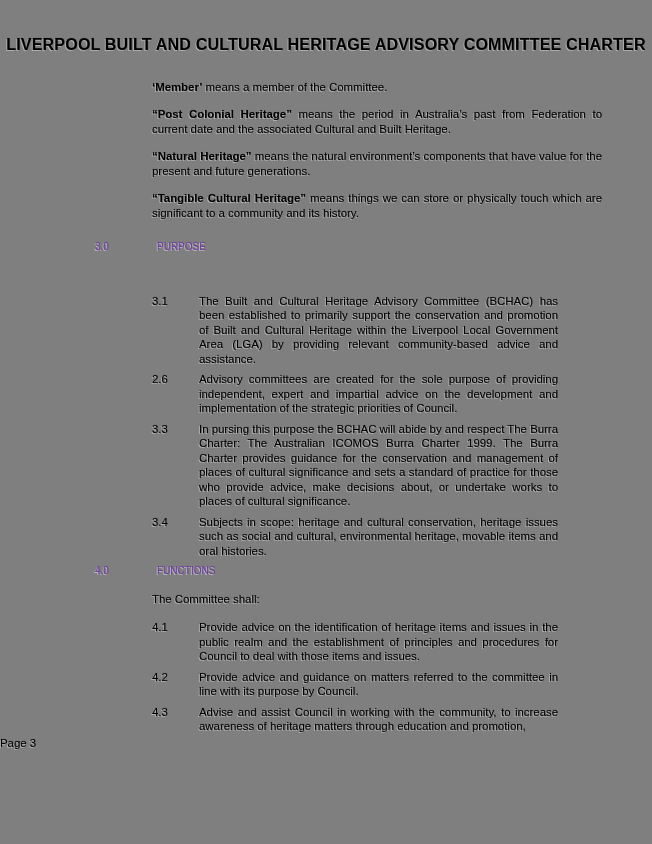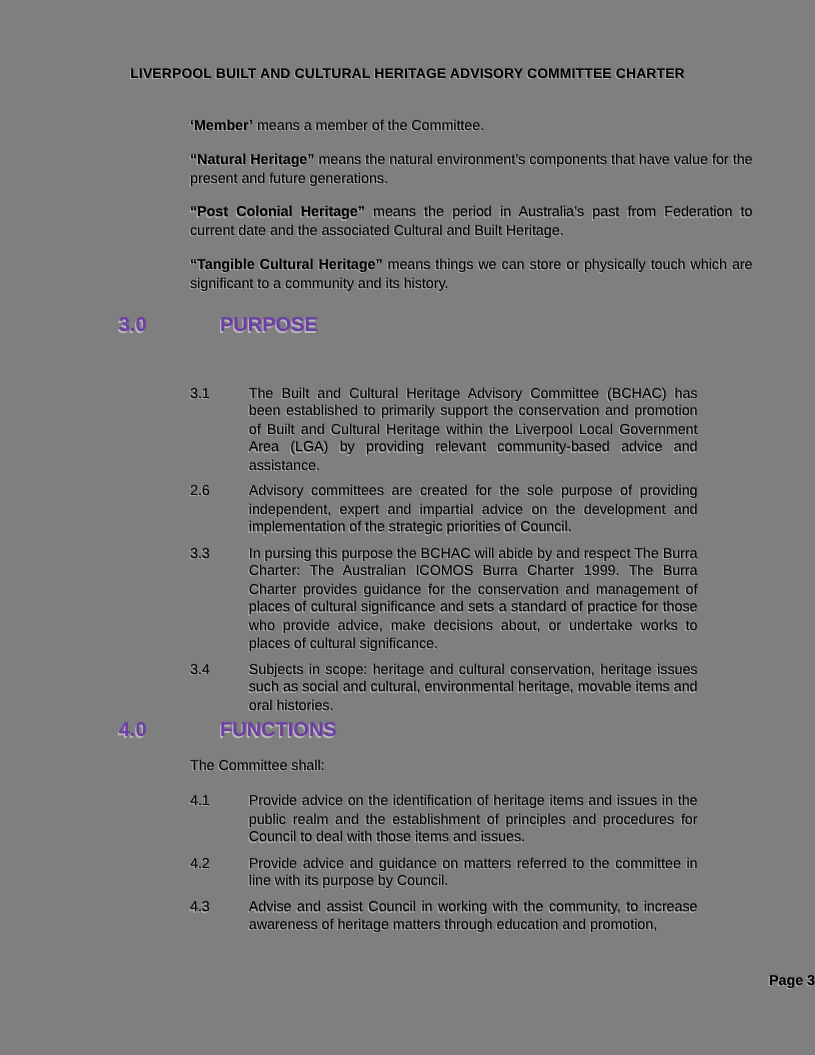--- a/index.html
+++ b/index.html
@@ -11,63 +11,61 @@
     background:var(--bg,#7f7f7f);
     font-family:"Liberation Sans",sans-serif;
     font-size:11.4px;
     line-height:14.5px;
     color:#000;
     overflow:hidden;
     
     text-shadow:-1px 1px 0 rgba(255,255,255,.38), 0 0 1px rgba(0,0,0,.35);
   }
   .title{
-    padding-top:52px;
+    padding-top:38px;
     text-align:center;
     font-weight:bold;
-    font-size:11px;
+    font-size:16px;
     letter-spacing:.2px;
   }
   .defs{margin:27px 50px 0 152px;}
   .def{margin:0 0 13px 0;text-align:justify;}
   .def b{font-weight:bold;}
   .sec-head{
     display:flex;
-    font-weight:bold;
-    font-size:16px;
+    font-weight:normal;
+    font-size:10px;
     color:var(--heading,#6e3fa3);
     text-shadow:-1px 1px 0 rgba(255,255,255,.45), 0 0 1px rgba(110,63,163,.4);
-    gap:19px;
   }
   .sec-head .sec-num{margin-left:95px;width:62px;flex:0 0 62px;}
   .sec-head--purpose{margin-top:20px;}
   .sec-head--functions{margin-top:6px;}
   .items{margin:0 94px 0 152px;}
   .items--purpose{margin-top:39px;}
   .item{display:flex;margin-bottom:6px;}
   .item .num{flex:0 0 47px;}
   .item .txt{flex:1;text-align:justify;}
   .intro{margin:13px 95px 14px 152px;}
   .footer{
-    position:absolute;left:0;right:0;top:778px;
-    text-align:right;
-    font-weight:bold;
+    position:absolute;left:0;right:0;top:736px;
+    text-align:left;
   }
 </style>
 </head>
 <body>
 
 <div class="page">
 
   <div class="title">LIVERPOOL BUILT AND CULTURAL HERITAGE ADVISORY COMMITTEE CHARTER</div>
 
   <div class="defs">
     <p class="def"><b>‘Member’</b><span> means a member of the Committee.</span></p>
+    <p class="def"><b>“Post Colonial Heritage”</b><span> means the period in Australia’s past from Federation to current date and the associated Cultural and Built Heritage.</span></p>
     <p class="def"><b>“Natural Heritage”</b><span> means the natural environment’s components that have value for the present and future generations.</span></p>
-    <p class="def"><b>“Post Colonial Heritage”</b><span> means the period in Australia’s past from Federation to current date and the associated Cultural and Built Heritage.</span></p>
     <p class="def"><b>“Tangible Cultural Heritage”</b><span> means things we can store or physically touch which are significant to a community and its history.</span></p>
   </div>
 
   <div class="sec-head sec-head--purpose">
     <span class="sec-num">3.0</span>
     <span class="sec-title">PURPOSE</span>
   </div>
 
   <div class="items items--purpose">
     <div class="item">

